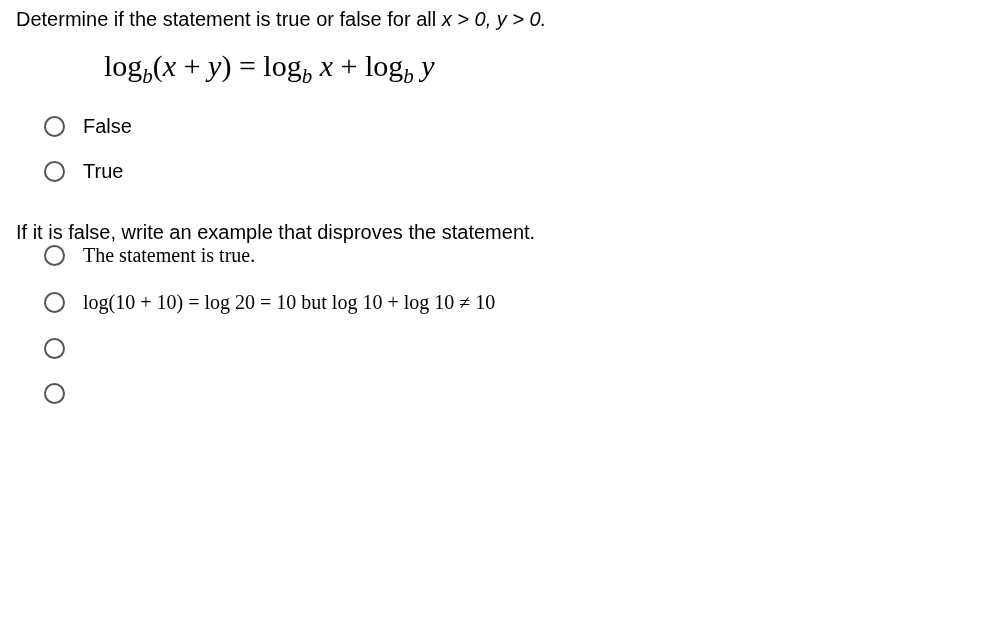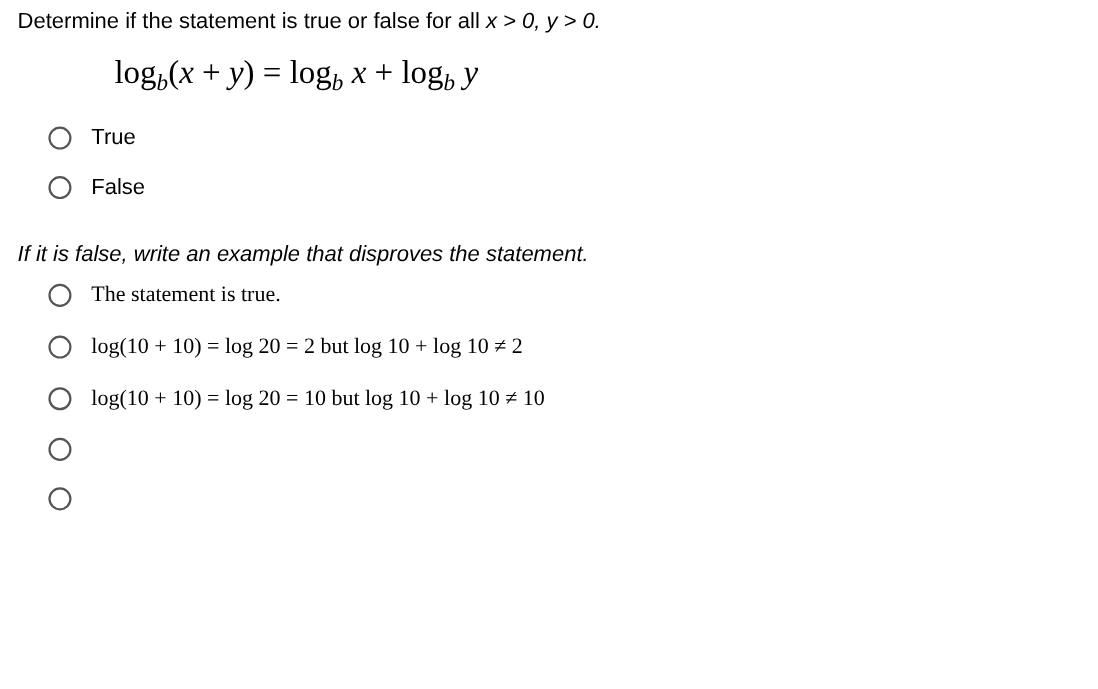--- a/index.html
+++ b/index.html
@@ -46,22 +46,20 @@
       margin-right: 18px;
       flex-shrink: 0;
     }
     .option-label {
       font-size: 20px;
     }
     .section-gap {
       height: 38px;
     }
     .second-question {
-      margin-bottom: 14px;
-      font-style: italic;
     }
     .options-group-2 {
       margin-left: 28px;
       font-family: Liberation Serif, serif;
     }
     .options-group-2 .option {
       margin-bottom: 24px;
     }
     sub {
       font-size: 0.7em;
@@ -74,43 +72,39 @@
 
 <div class="question-text">
   <span>Determine if the statement is true or false for all  </span><span class="italic">x &gt; 0, y &gt; 0.</span>
 </div>
 
 <div class="equation">log<sub>b</sub>(<span class="italic">x</span> + <span class="italic">y</span>) = log<sub>b</sub> <span class="italic">x</span> + log<sub>b</sub> <span class="italic">y</span></div>
 
 <div class="options-group">
   <div class="option">
     <div class="radio"></div>
-    <div class="option-label">True</div>
+    <div class="option-label">False</div>
   </div>
   <div class="option">
     <div class="radio"></div>
-    <div class="option-label">False</div>
+    <div class="option-label">True</div>
   </div>
 </div>
 
 <div class="section-gap"></div>
 
 <div class="second-question">If it is false, write an example that disproves the statement.</div>
 
 <div class="options-group-2">
   <div class="option">
     <div class="radio"></div>
     <div class="option-label">The statement is true.</div>
   </div>
   <div class="option">
     <div class="radio"></div>
-    <div class="option-label">log(10 + 10) = log 20 = 2 but log 10 + log 10 ≠ 2</div>
-  </div>
-  <div class="option">
-    <div class="radio"></div>
     <div class="option-label">log(10 + 10) = log 20 = 10 but log 10 + log 10 ≠ 10</div>
   </div>
   <div class="option">
     <div class="radio"></div>
   </div>
   <div class="option">
     <div class="radio"></div>
   </div>
 </div>
 

